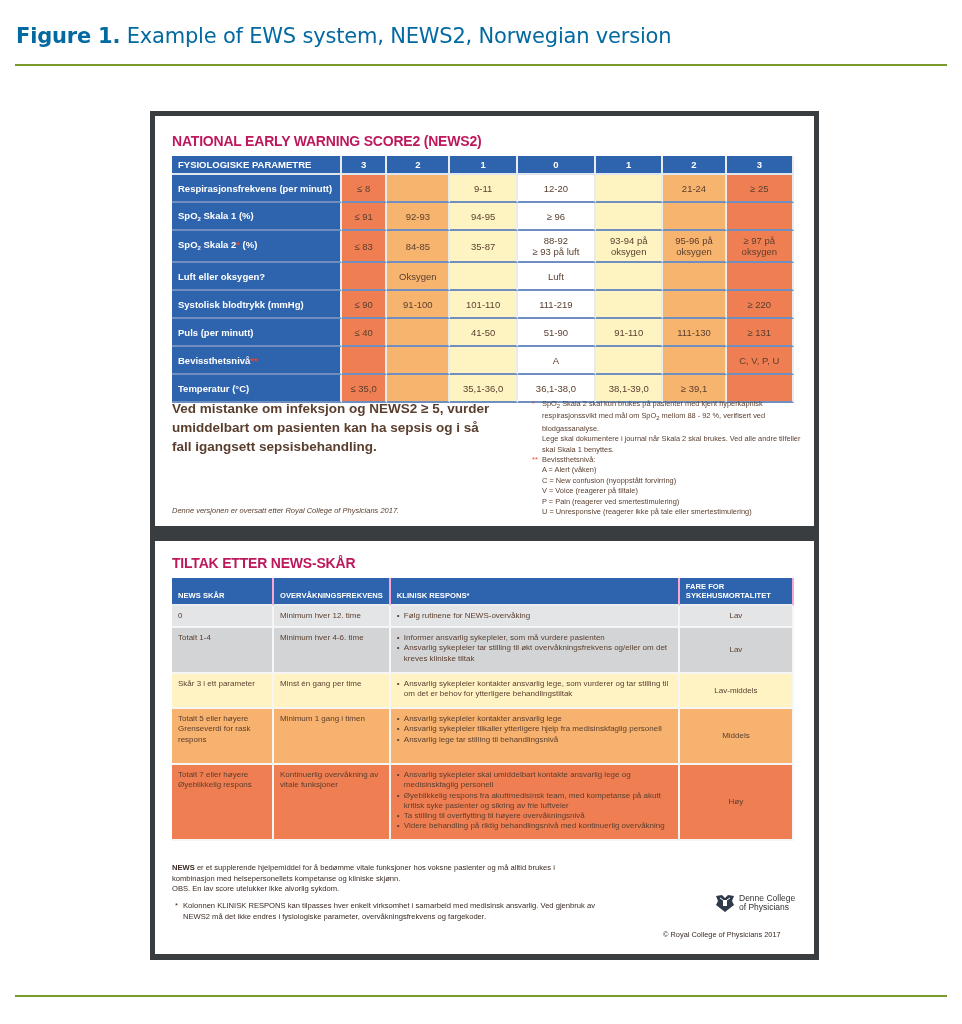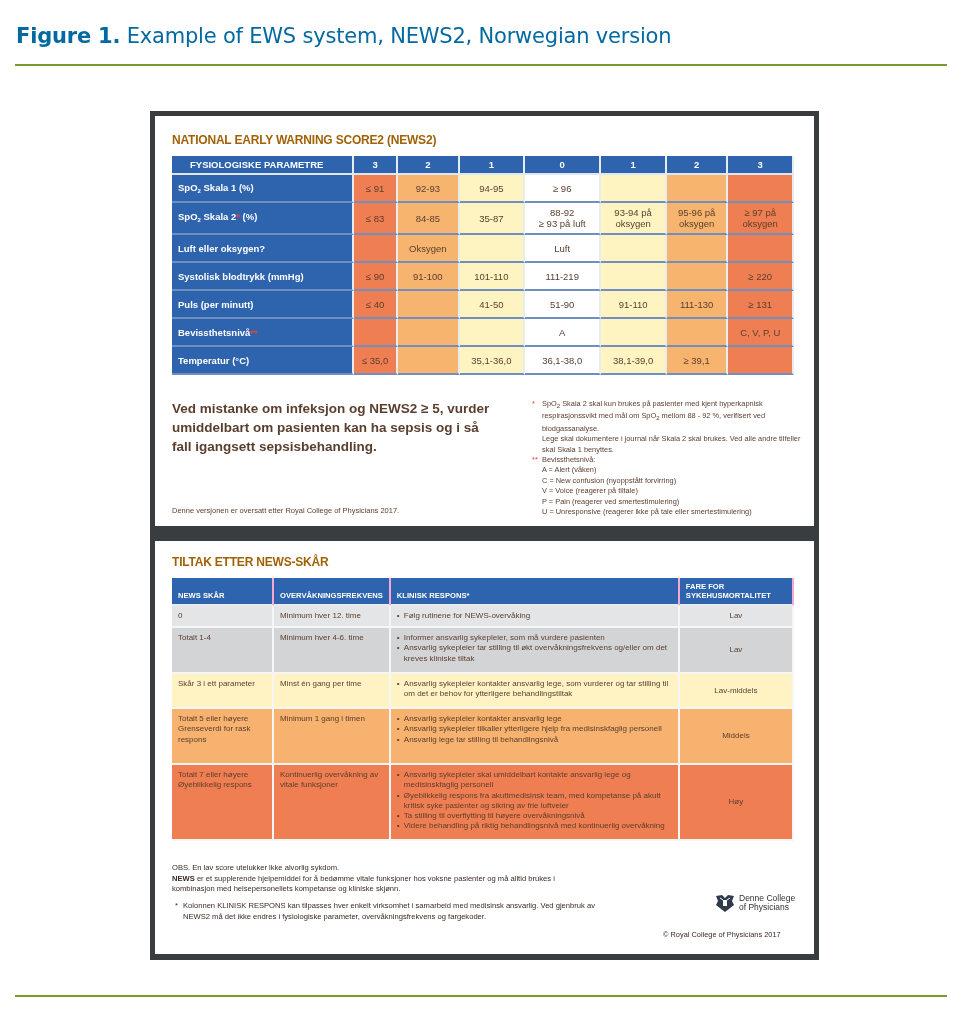--- a/index.html
+++ b/index.html
@@ -8,40 +8,40 @@
   .fig-title b { font-weight: bold; }
   .rule { position: absolute; left: 15px; width: 932px; height: 2px; background: #7a9a2e; }
   .rule.top { top: 64px; }
   .rule.bottom { top: 995px; }
 
   .frame { position: absolute; left: 150px; top: 111px; width: 669px; height: 849px; background: #3a3d40; }
   .card { position: absolute; background: #ffffff; }
   .card1 { left: 5px; top: 5px; width: 659px; height: 410px; }
   .card2 { left: 5px; top: 430px; width: 659px; height: 413px; }
 
-  .card-title { position: absolute; left: 17px; font-weight: bold; color: #a16207; font-size: 12px; letter-spacing: -0.2px; }
+  .card-title { position: absolute; left: 17px; font-weight: bold; color: #be185d; font-size: 14px; letter-spacing: -0.2px; }
   .card1 .card-title { top: 17px; }
   .card2 .card-title { top: 14px; }
 
   table { border-collapse: separate; border-spacing: 0; position: absolute; }
   .t1 { left: 17px; top: 40px; width: 622px; font-size: 9.5px; }
   .t1 td, .t1 th { height: 26px; text-align: center; color: #5a3e2e; border-right: 2px solid #e9ecef; border-bottom: 2px solid #6e8fbf; padding: 0; }
   .t1 th { height: 17px; background: #2e63ad; color: #fff; font-weight: bold; font-size: 9.5px; border-bottom: 2px solid #dfe6ef; }
-  .t1 th.param { text-align: left; padding-left: 18px; width: 162px; }
+  .t1 th.param { text-align: left; padding-left: 6px; width: 162px; }
   .t1 td.param { background: #2e63ad; color: #fff; font-weight: bold; text-align: left; padding-left: 6px; }
   .t1 tr.tall td { height: 30px; line-height: 11px; }
   .c3 { background: #ef7f52; }
   .c2 { background: #f7b46e; }
   .c1 { background: #fef4c2; }
   .c0 { background: #ffffff; }
   .star { color: #e8452e; }
   .sub { font-size: 6px; vertical-align: -2px; }
 
   .sepsis { position: absolute; left: 17px; top: 283px; width: 320px; font-weight: bold; font-size: 13.5px; line-height: 19px; color: #5a3e2e; }
-  .note-italic { position: absolute; left: 17px; top: 390px; font-size: 7.5px; color: #5a3e2e; }
+  .note-italic { position: absolute; left: 17px; top: 390px; font-style: italic; font-size: 7.5px; color: #5a3e2e; }
   .footnotes { position: absolute; left: 377px; top: 283px; width: 280px; font-size: 7.4px; line-height: 10.4px; color: #5a3e2e; }
   .footnotes .fn { position: relative; padding-left: 10px; }
   .footnotes .mark { position: absolute; left: 0; top: 0; color: #e8452e; }
 
   .t2 { left: 17px; top: 37px; width: 622px; font-size: 8px; }
   .t2 th { background: #2e63ad; color: #fff; font-weight: bold; font-size: 7.6px; text-align: left; vertical-align: bottom; padding: 3px 6px 4px; height: 19px; border-right: 2px solid #f9a8d4; border-bottom: 2px solid #e9ecef; }
   .t2 th.fare { text-align: left; }
   .t2 td { vertical-align: top; padding: 5px 6px; color: #5a3e2e; border-right: 2px solid #f6f6f6; border-bottom: 2px solid #f6f6f6; line-height: 10.2px; }
   .t2 td.risk { text-align: center; vertical-align: middle; margin-top: 18px; }
   .t2 ul { margin: 0; padding: 0; list-style: none; }
@@ -79,20 +79,30 @@
           <th>3</th>
           <th>2</th>
           <th>1</th>
           <th>0</th>
           <th>1</th>
           <th>2</th>
           <th>3</th>
         </tr>
       </thead>
       <tbody>
+        <tr>
+          <td class="param">Respirasjonsfrekvens (per minutt)</td>
+          <td class="c3">≤ 8</td>
+          <td class="c2"></td>
+          <td class="c1">9-11</td>
+          <td class="c0">12-20</td>
+          <td class="c1"></td>
+          <td class="c2">21-24</td>
+          <td class="c3">≥ 25</td>
+        </tr>
         <tr>
           <td class="param"><span>SpO</span><span class="sub">2</span><span> Skala 1 (%)</span></td>
           <td class="c3">≤ 91</td>
           <td class="c2">92-93</td>
           <td class="c1">94-95</td>
           <td class="c0">≥ 96</td>
           <td class="c1"></td>
           <td class="c2"></td>
           <td class="c3"></td>
         </tr>
@@ -252,22 +262,22 @@
             <li>Ta stilling til overflytting til høyere overvåkningsnivå</li>
             <li>Videre behandling på riktig behandlingsnivå med kontinuerlig overvåkning</li>
           </ul>
             </td>
           <td class="risk">Høy</td>
         </tr>
       </tbody>
     </table>
 
     <div class="obs">
+      <div><b>NEWS</b><span> er et supplerende hjelpemiddel for å bedømme vitale funksjoner hos voksne pasienter og må alltid brukes i kombinasjon med helsepersonellets kompetanse og kliniske skjønn.</span></div>
       <div>OBS. En lav score utelukker ikke alvorlig sykdom.</div>
-      <div><b>NEWS</b><span> er et supplerende hjelpemiddel for å bedømme vitale funksjoner hos voksne pasienter og må alltid brukes i kombinasjon med helsepersonellets kompetanse og kliniske skjønn.</span></div>
     </div>
     <div class="kolonne">
       <span class="mark">*</span>
       <span>Kolonnen KLINISK RESPONS kan tilpasses hver enkelt virksomhet i samarbeid med medisinsk ansvarlig. Ved gjenbruk av NEWS2 må det ikke endres i fysiologiske parameter, overvåkningsfrekvens og fargekoder.</span>
     </div>
 
     <div class="logo">
       <svg class="crest" viewBox="0 0 22 20">
         <path d="M2 3 L8 2 L11 5 L14 2 L20 3 L18 8 L20 12 L11 19 L2 12 L4 8 Z" fill="#2f3a4a"></path>
         <rect x="9" y="7" width="4" height="6" fill="#fff"></rect>

